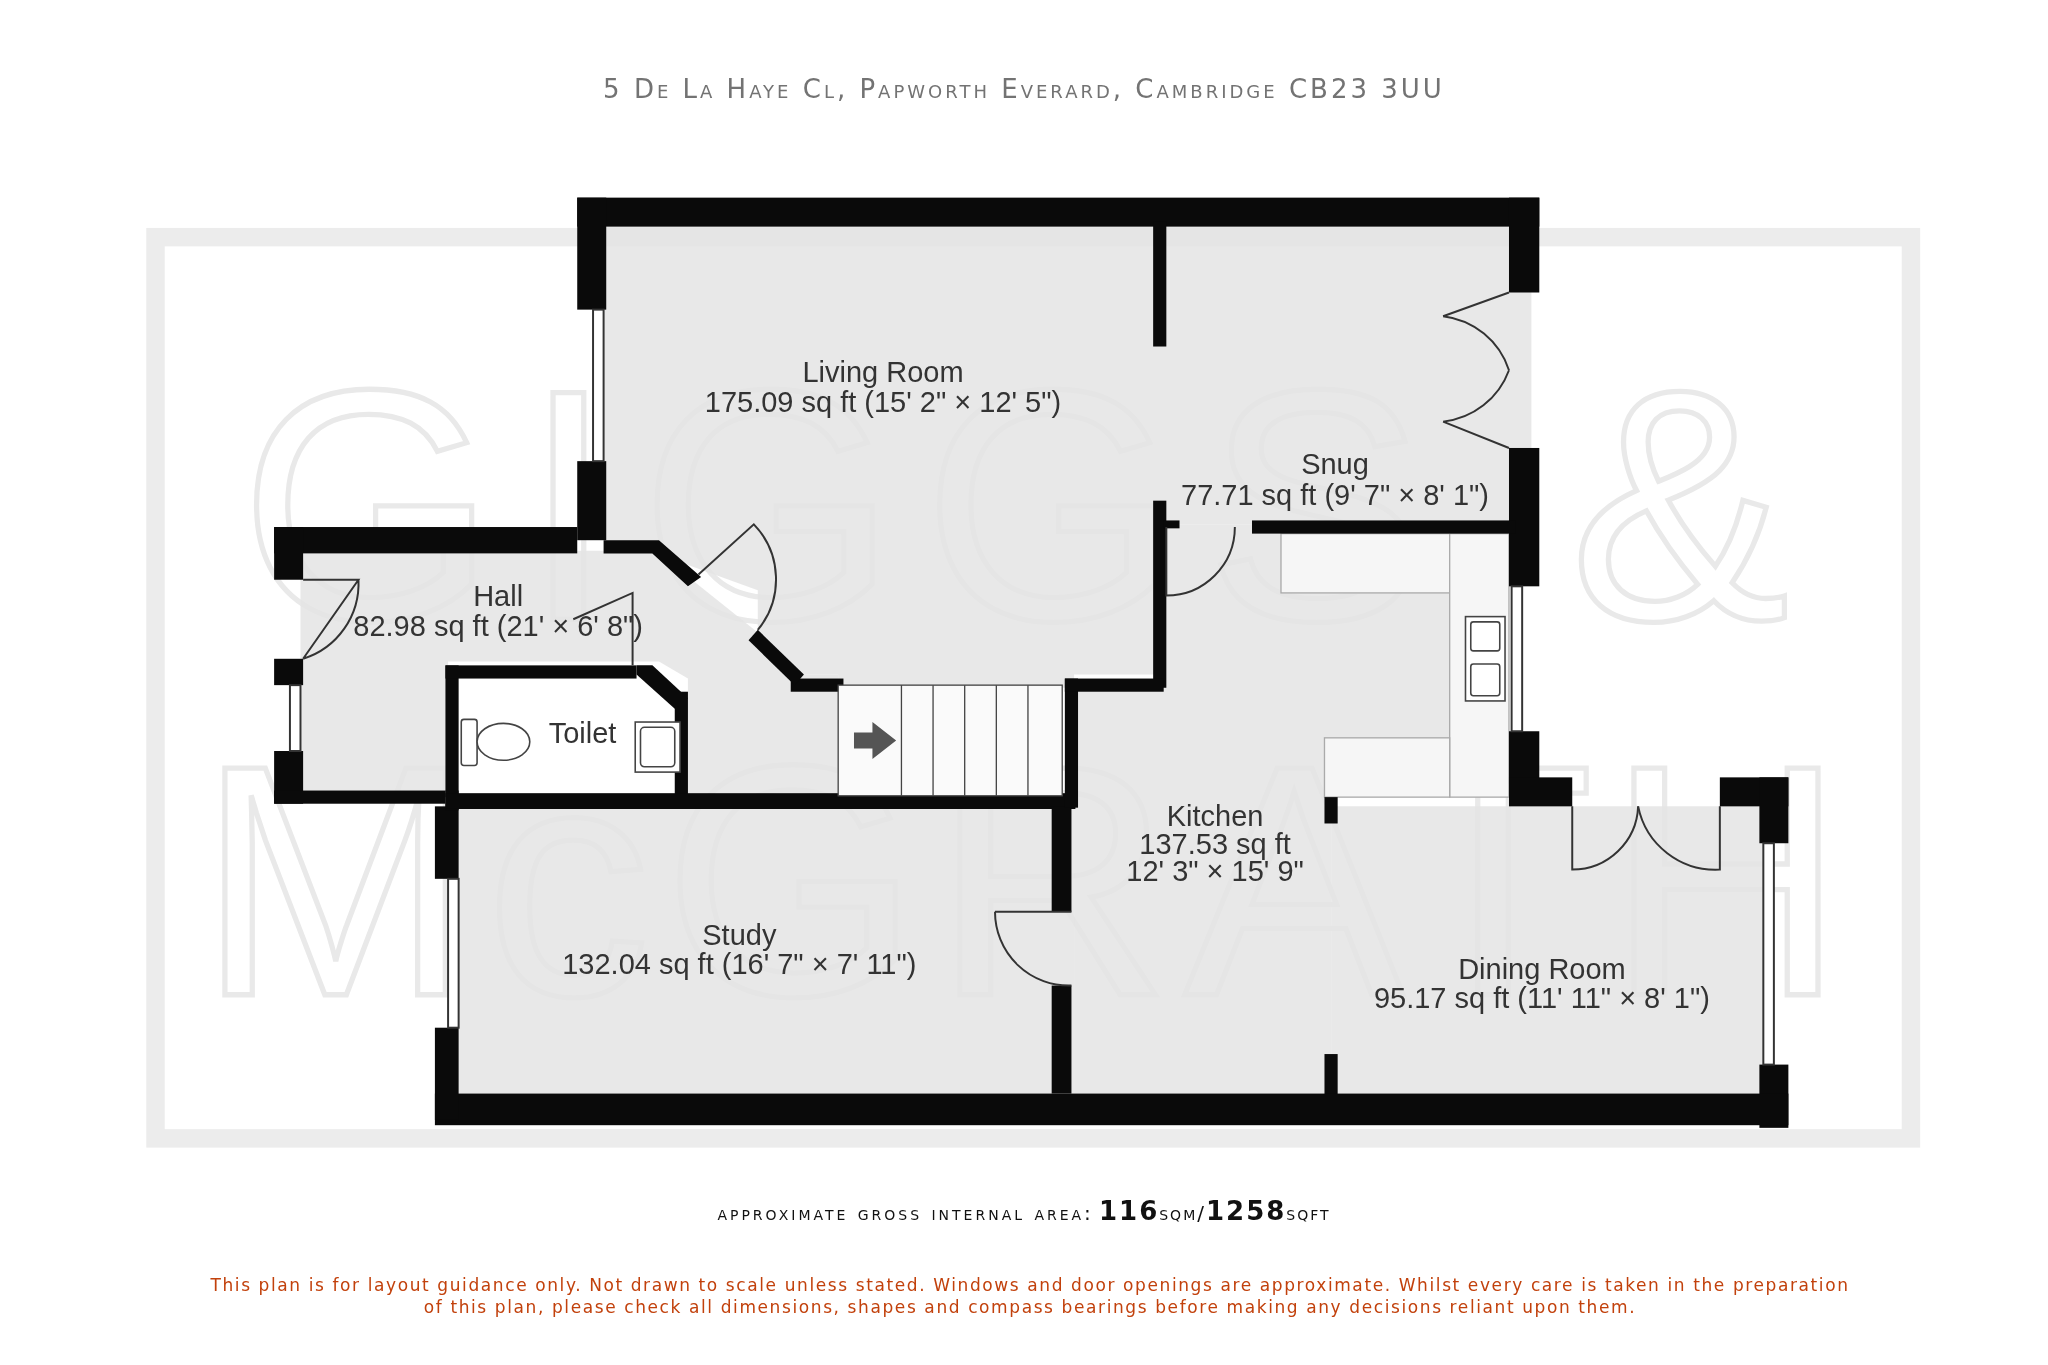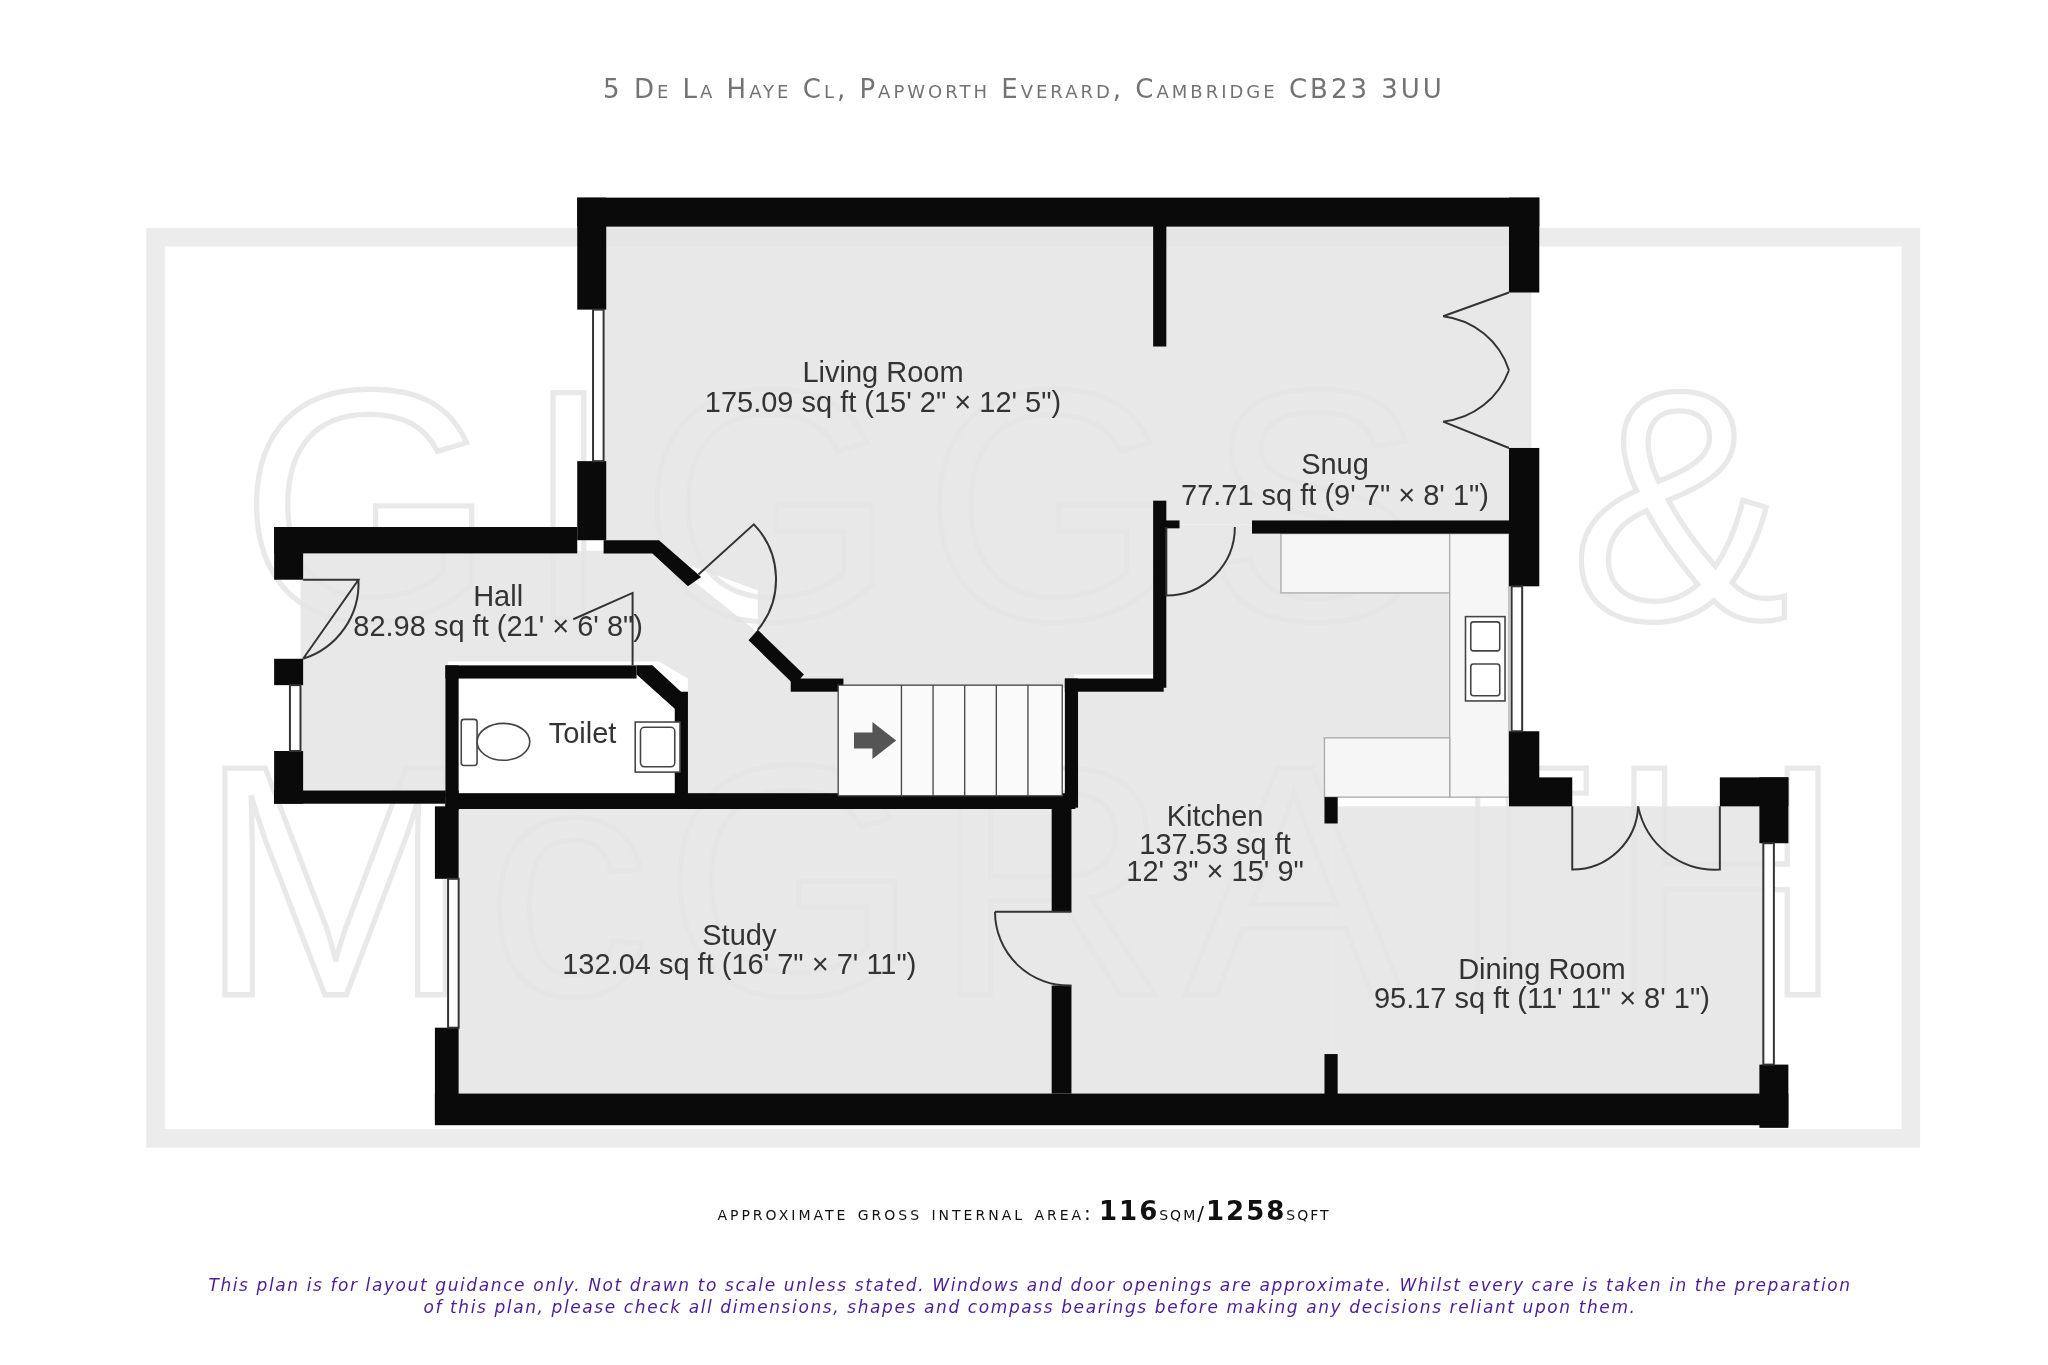--- a/index.html
+++ b/index.html
@@ -2,21 +2,21 @@
 <html><head>
 <meta charset="utf-8">
 <style>
   html, body { margin:0; padding:0; background:#ffffff; }
   body { width:2048px; height:1365px; position:relative; overflow:hidden; font-family:"Liberation Sans", sans-serif; }
   .title { position:absolute; top:74px; left:0; width:2048px; text-align:center; font-size:26px; letter-spacing:3px; color:#737373; font-variant:small-caps; font-family:"DejaVu Sans", sans-serif; }
   .area { position:absolute; top:1196px; left:0; width:2048px; text-align:center; color:#111; font-family:"DejaVu Sans", sans-serif; }
   .area .lbl { font-size:20px; letter-spacing:3px; font-variant:small-caps; text-transform:lowercase; }
   .area .num { font-size:26px; font-weight:bold; letter-spacing:2px; }
   .area .unit { font-size:20px; letter-spacing:2px; font-variant:small-caps; text-transform:lowercase; }
-  .disclaimer { position:absolute; top:1274px; left:200px; width:1660px; text-align:center; font-size:17px; letter-spacing:1.6px; line-height:22px; color:#4c1d95; font-family:"DejaVu Sans", sans-serif;font-style:italic; }
+  .disclaimer { position:absolute; top:1274px; left:200px; width:1660px; text-align:center; font-size:17px; letter-spacing:1.6px; line-height:22px; color:#c2410c; font-family:"DejaVu Sans", sans-serif; }
   svg.plan { position:absolute; left:0; top:0; }
   .roomlbl { font-family:"Liberation Sans", sans-serif; font-size:22px; fill:#333; text-anchor:middle; }
   .wm { font-family:"Liberation Sans", sans-serif; fill:none; stroke:#e9e9e9; stroke-width:4; }
 </style>
 </head>
 <body>
 
 <div class="title">5 De La Haye Cl, Papworth Everard, Cambridge CB23 3UU</div>
 
 <svg class="plan" width="2048" height="1365" viewBox="0 0 1554 1036" preserveAspectRatio="none">

